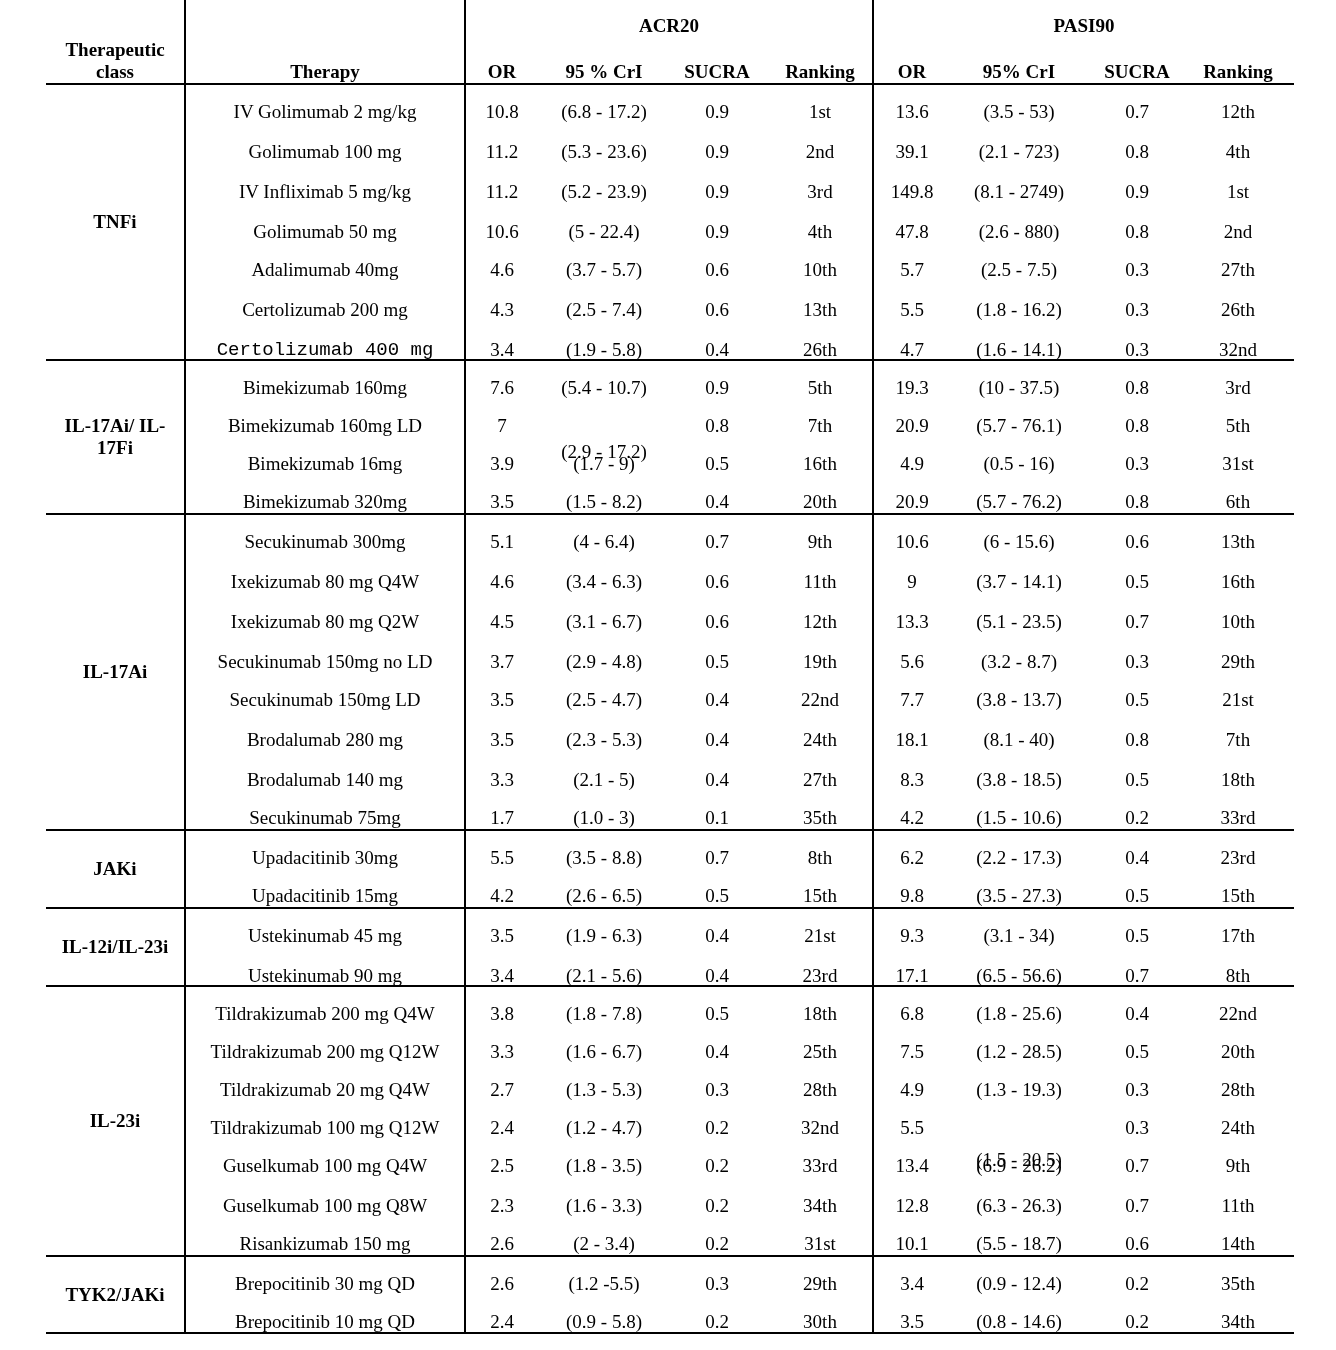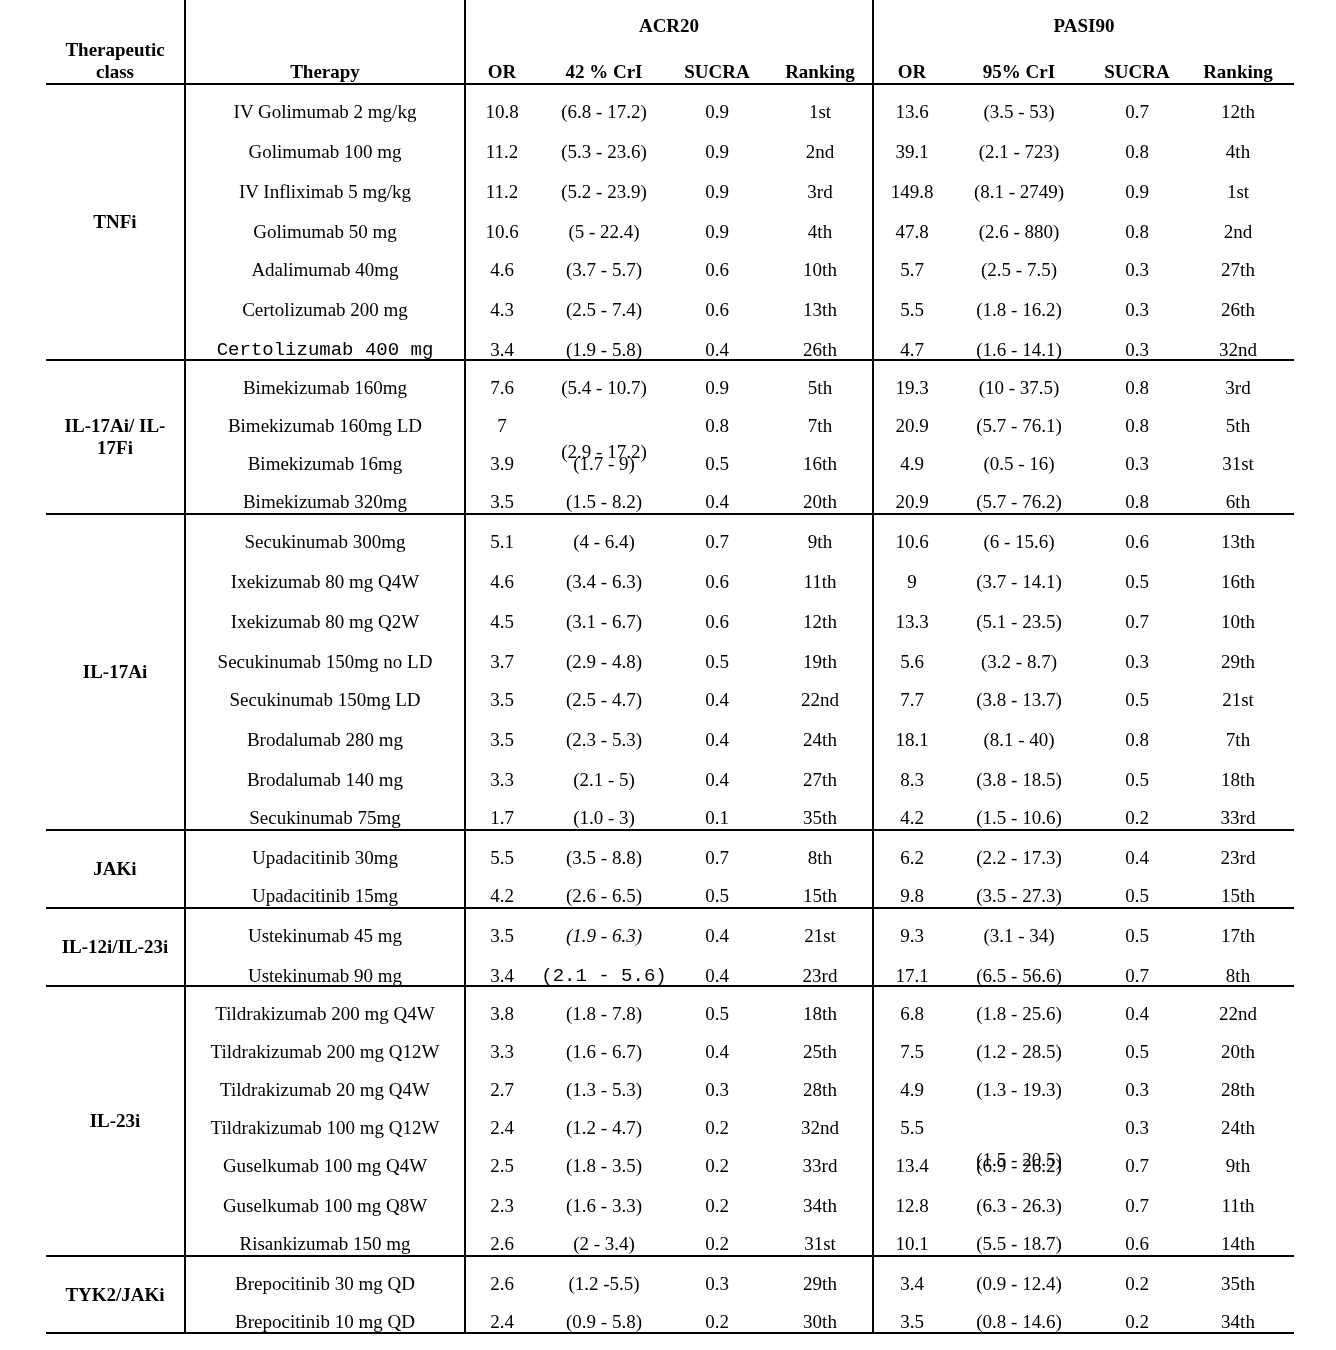--- a/index.html
+++ b/index.html
@@ -21,21 +21,21 @@
 </head>
 <body>
 
 <div id="tbl">
 
   <div class="txt hdr cls" style="left:115px; top:61px;">Therapeutic class</div>
   <div class="txt hdr" style="left:325px; top:72px;">Therapy</div>
   <div class="txt hdr" style="left:669px; top:26px;">ACR20</div>
   <div class="txt hdr" style="left:1084px; top:26px;">PASI90</div>
   <div class="txt hdr" style="left:502px; top:72px;">OR</div>
-  <div class="txt hdr" style="left:604px; top:72px;">42 % CrI</div>
+  <div class="txt hdr" style="left:604px; top:72px;">95 % CrI</div>
   <div class="txt hdr" style="left:717px; top:72px;">SUCRA</div>
   <div class="txt hdr" style="left:820px; top:72px;">Ranking</div>
   <div class="txt hdr" style="left:912px; top:72px;">OR</div>
   <div class="txt hdr" style="left:1019px; top:72px;">95% CrI</div>
   <div class="txt hdr" style="left:1137px; top:72px;">SUCRA</div>
   <div class="txt hdr" style="left:1238px; top:72px;">Ranking</div>
 
   <div class="hline" style="left:46px; top:83px; width:1248px;"></div>
   <div class="vline" style="left:184px; top:0; height:1334px;"></div>
   <div class="vline" style="left:464px; top:0; height:1334px;"></div>
@@ -235,30 +235,30 @@
       <div class="txt" style="left: 717px; top: 896px;">0.5</div>
       <div class="txt" style="left: 820px; top: 896px;">15th</div>
       <div class="txt" style="left: 912px; top: 896px;">9.8</div>
       <div class="txt" style="left: 1019px; top: 896px;">(3.5 - 27.3)</div>
       <div class="txt" style="left: 1137px; top: 896px;">0.5</div>
       <div class="txt" style="left: 1238px; top: 896px;">15th</div>
       <div class="hline" style="left: 46px; top: 907px; width: 1248px;"></div>
       <div class="txt hdr cls" style="left: 115px; top: 947px;">IL-12i/IL-23i</div>
       <div class="txt" style="left: 325px; top: 936px;">Ustekinumab 45 mg</div>
       <div class="txt" style="left: 502px; top: 936px;">3.5</div>
-      <div class="txt" style="left: 604px; top: 936px; font-style: italic;">(1.9 - 6.3)</div>
+      <div class="txt" style="left: 604px; top: 936px;">(1.9 - 6.3)</div>
       <div class="txt" style="left: 717px; top: 936px;">0.4</div>
       <div class="txt" style="left: 820px; top: 936px;">21st</div>
       <div class="txt" style="left: 912px; top: 936px;">9.3</div>
       <div class="txt" style="left: 1019px; top: 936px;">(3.1 - 34)</div>
       <div class="txt" style="left: 1137px; top: 936px;">0.5</div>
       <div class="txt" style="left: 1238px; top: 936px;">17th</div>
       <div class="txt" style="left: 325px; top: 976px;">Ustekinumab 90 mg</div>
       <div class="txt" style="left: 502px; top: 976px;">3.4</div>
-      <div class="txt" style="left: 604px; top: 976px; font-family: Liberation Mono, monospace;">(2.1 - 5.6)</div>
+      <div class="txt" style="left: 604px; top: 976px;">(2.1 - 5.6)</div>
       <div class="txt" style="left: 717px; top: 976px;">0.4</div>
       <div class="txt" style="left: 820px; top: 976px;">23rd</div>
       <div class="txt" style="left: 912px; top: 976px;">17.1</div>
       <div class="txt" style="left: 1019px; top: 976px;">(6.5 - 56.6)</div>
       <div class="txt" style="left: 1137px; top: 976px;">0.7</div>
       <div class="txt" style="left: 1238px; top: 976px;">8th</div>
       <div class="hline" style="left: 46px; top: 985px; width: 1248px;"></div>
       <div class="txt hdr cls" style="left: 115px; top: 1121px;">IL-23i</div>
       <div class="txt" style="left: 325px; top: 1014px;">Tildrakizumab 200 mg Q4W</div>
       <div class="txt" style="left: 502px; top: 1014px;">3.8</div>

